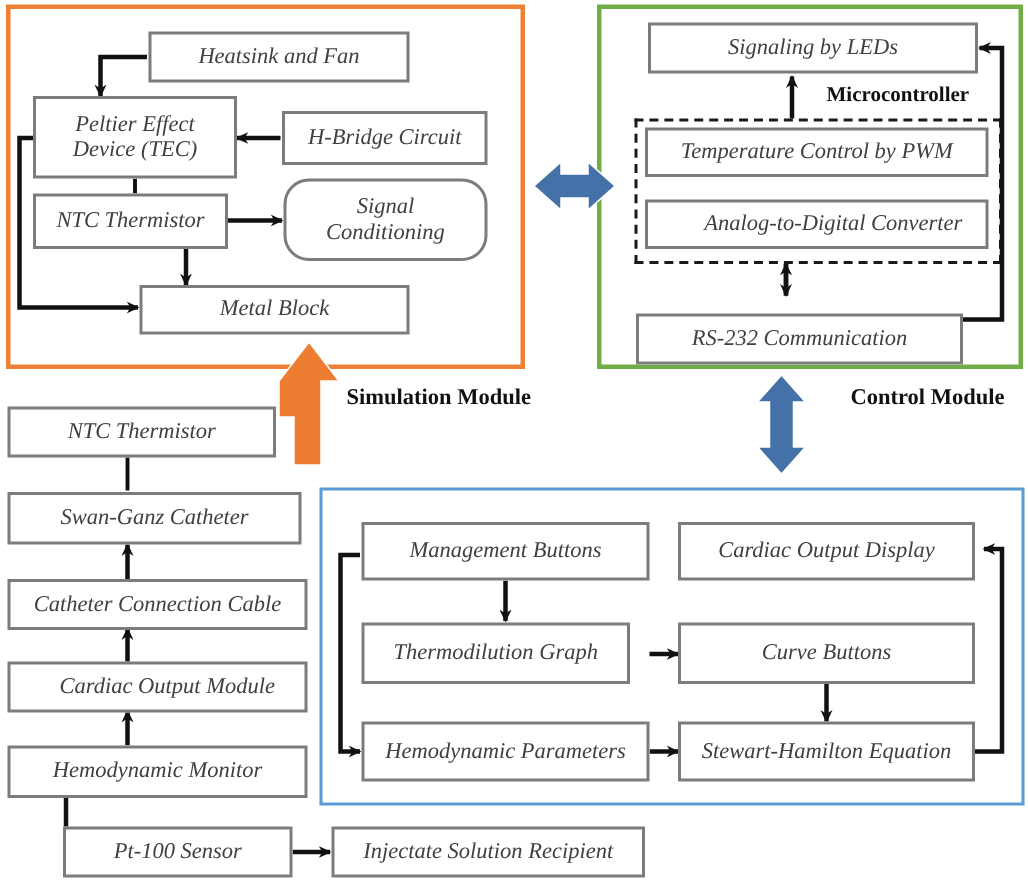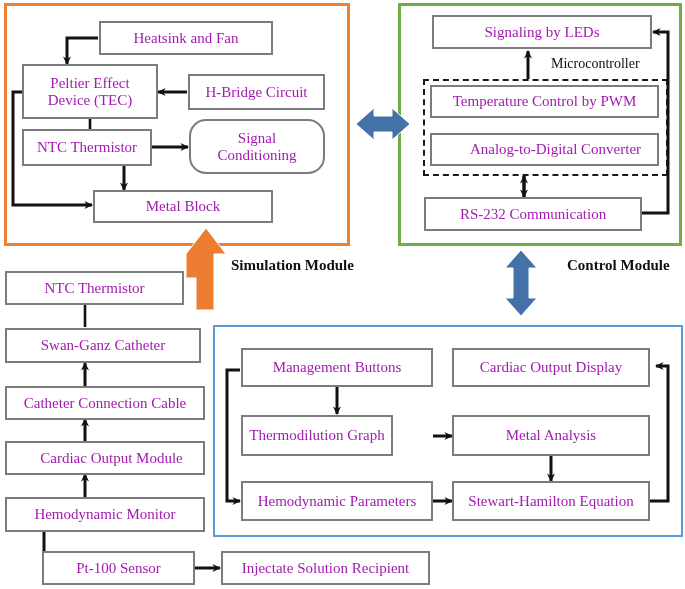--- a/index.html
+++ b/index.html
@@ -39,38 +39,40 @@
   }
   .node {
     position: absolute;
     box-sizing: border-box;
     border: 2px solid #7C7C7C;
     background: #ffffff;
     display: flex;
     align-items: center;
     justify-content: center;
     text-align: center;
-    color: #a21caf;
+    color: #404040;
     font-size: 15px;
     line-height: 1.12;
     padding: 0 3px;
     white-space: pre-line;
+    font-style: italic;
   }
   .caption {
     position: absolute;
     color: #111111;
     font-size: 15px;
     white-space: nowrap;
     font-weight: bold;
   }
   .caption-sm {
     position: absolute;
     color: #111111;
     font-size: 14px;
     white-space: nowrap;
+    font-weight: bold;
   }
 </style>
 </head>
 <body>
 
 <div id="canvas">
 
   <div class="module mod-sim" style="left:4px; top:3px; width:346px; height:243px;"></div>
 
   <div class="module mod-ctrl" style="left:398px; top:3px; width:284px; height:243px;"></div>
@@ -171,31 +173,31 @@
 Conditioning</div>
 
   <div class="node" style="left:93px; top:190px; width:180px; height:33px;">Metal Block</div>
 
   <div class="node" style="left:432px; top:15px; width:220px; height:34px;">Signaling by LEDs</div>
 
   <div class="node" style="left:430px; top:85px; width:229px; height:33px;">Temperature Control by PWM</div>
 
   <div class="node" style="left:430px; top:133px; width:229px; height:33px;padding-left:25px;">Analog-to-Digital Converter</div>
 
-  <div class="node" style="left:424px; top:197px; width:218px; height:34px;">RS-232 Communication</div>
+  <div class="node" style="left:424px; top:209px; width:218px; height:34px;">RS-232 Communication</div>
 
   <div class="caption-sm" style="left:551px; top:56px;">Microcontroller</div>
 
   <div class="node" style="left:241px; top:348px; width:192px; height:39px;">Management Buttons</div>
 
   <div class="node" style="left:452px; top:348px; width:198px; height:39px;">Cardiac Output Display</div>
 
-  <div class="node" style="left:241px; top:415px; width:152px; height:41px;">Thermodilution Graph</div>
-
-  <div class="node" style="left:452px; top:415px; width:198px; height:41px;">Metal Analysis</div>
+  <div class="node" style="left:241px; top:415px; width:179px; height:41px;">Thermodilution Graph</div>
+
+  <div class="node" style="left:452px; top:415px; width:198px; height:41px;">Curve Buttons</div>
 
   <div class="node" style="left:241px; top:481px; width:192px; height:40px;">Hemodynamic Parameters</div>
 
   <div class="node" style="left:452px; top:481px; width:198px; height:40px;">Stewart-Hamilton Equation</div>
 
   <div class="node" style="left:5px; top:271px; width:179px; height:34px;">NTC Thermistor</div>
 
   <div class="node" style="left:5px; top:328px; width:196px; height:35px;">Swan-Ganz Catheter</div>
 
   <div class="node" style="left:5px; top:386px; width:200px; height:34px;">Catheter Connection Cable</div>

